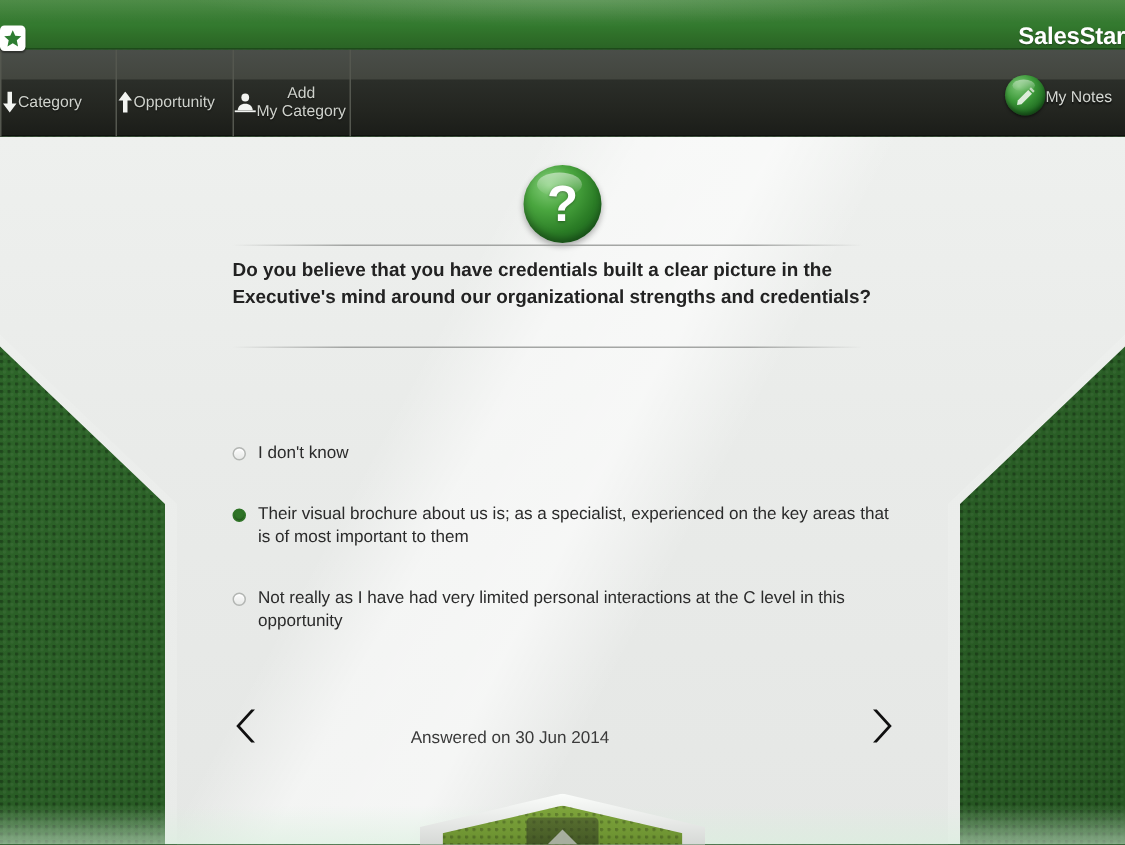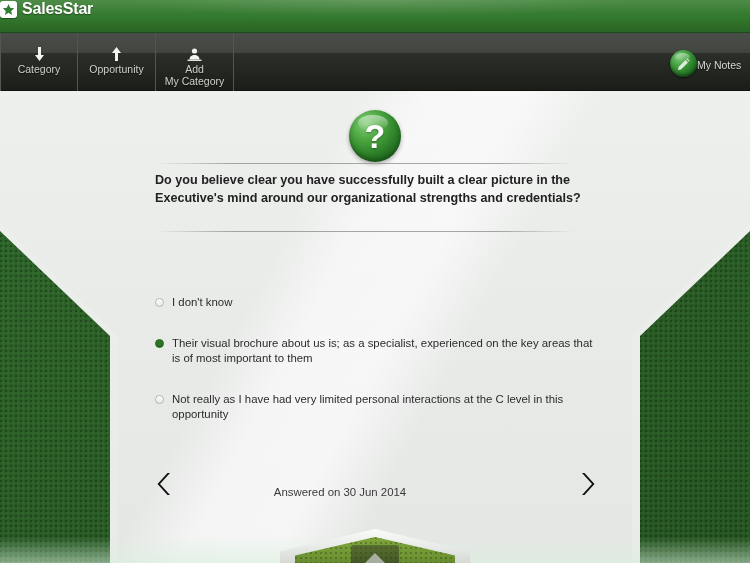--- a/index.html
+++ b/index.html
@@ -31,22 +31,22 @@
     content:""; position:absolute; left:0; right:0; top:0; height:15px;
     background:linear-gradient(to bottom,rgba(255,255,255,0.10),rgba(255,255,255,0));
     pointer-events:none;
   }
   .header-sheen{
     position:absolute; left:120px; top:-22px; width:520px; height:40px;
     border-radius:50%;
     background:radial-gradient(ellipse at center, rgba(255,255,255,0.13), rgba(255,255,255,0) 70%);
   }
   .logo-wrap{
-    position:absolute; left:0; right:0; top:0;
-    display:flex; align-items:center; justify-content:flex-start; gap:5px;
+    position:absolute; left:0; right:0; top:16px;
+    display:flex; align-items:center; justify-content:space-between; gap:5px;
     z-index:3;
   }
   .logo-mark{
     width:17px; height:17px; border-radius:3px; background:#ffffff;
     display:flex; align-items:center; justify-content:center;
     box-shadow:0 1px 1px rgba(0,0,0,0.35);
   }
   .logo-text{
     color:#ffffff; font-size:16px; font-weight:bold; letter-spacing:-0.2px;
     text-shadow:0 1px 1px rgba(0,0,0,0.35);
@@ -55,21 +55,21 @@
   
   .toolbar{
     position:absolute; top:33px; left:0; width:750px; height:58px;
     background:linear-gradient(to bottom,#4a4e49 0%,#43463f 34%,#2b2e29 36%,#232520 72%,#1b1d19 100%);
     border-bottom:1px solid #0f110e;
     z-index:11;
   }
   .tb-items{ position:absolute; left:0; top:0; height:58px; display:flex; }
   .tb-item{
     width:78px; height:58px; position:relative;
-    display:flex; flex-direction:column; align-items:center; justify-content:flex-start;
+    display:flex; flex-direction:row; align-items:center; justify-content:flex-start;
     padding-top:12px; cursor:pointer;
     border-right:1px solid #54574f;
   }
   .tb-item:first-child{ border-left:1px solid #54574f; }
   .tb-icon{ height:18px; display:flex; align-items:center; justify-content:center; }
   .tb-icon svg{ display:block; }
   .tb-label{
     color:#cfd2cc; font-size:10.5px; line-height:11.5px; text-align:center;
     text-shadow:0 1px 1px rgba(0,0,0,0.6); margin-top:1px;
   }
@@ -290,21 +290,21 @@
   <div class="panel-sheen"></div>
 
   <div class="content">
 
     <div class="q-orb">
       <span class="q-mark">?</span>
     </div>
 
     <div class="divider top"></div>
 
-    <div class="question">Do you believe clear you have successfully built a clear picture in the Executive's mind around our organizational strengths and credentials?</div>
+    <div class="question">Do you believe that you have credentials built a clear picture in the Executive's mind around our organizational strengths and credentials?</div>
 
     <div class="divider bottom"></div>
 
     <div class="options">
 
       <div class="option">
         <span class="radio"></span>
         <span class="opt-label">I don't know</span>
       </div>
 

